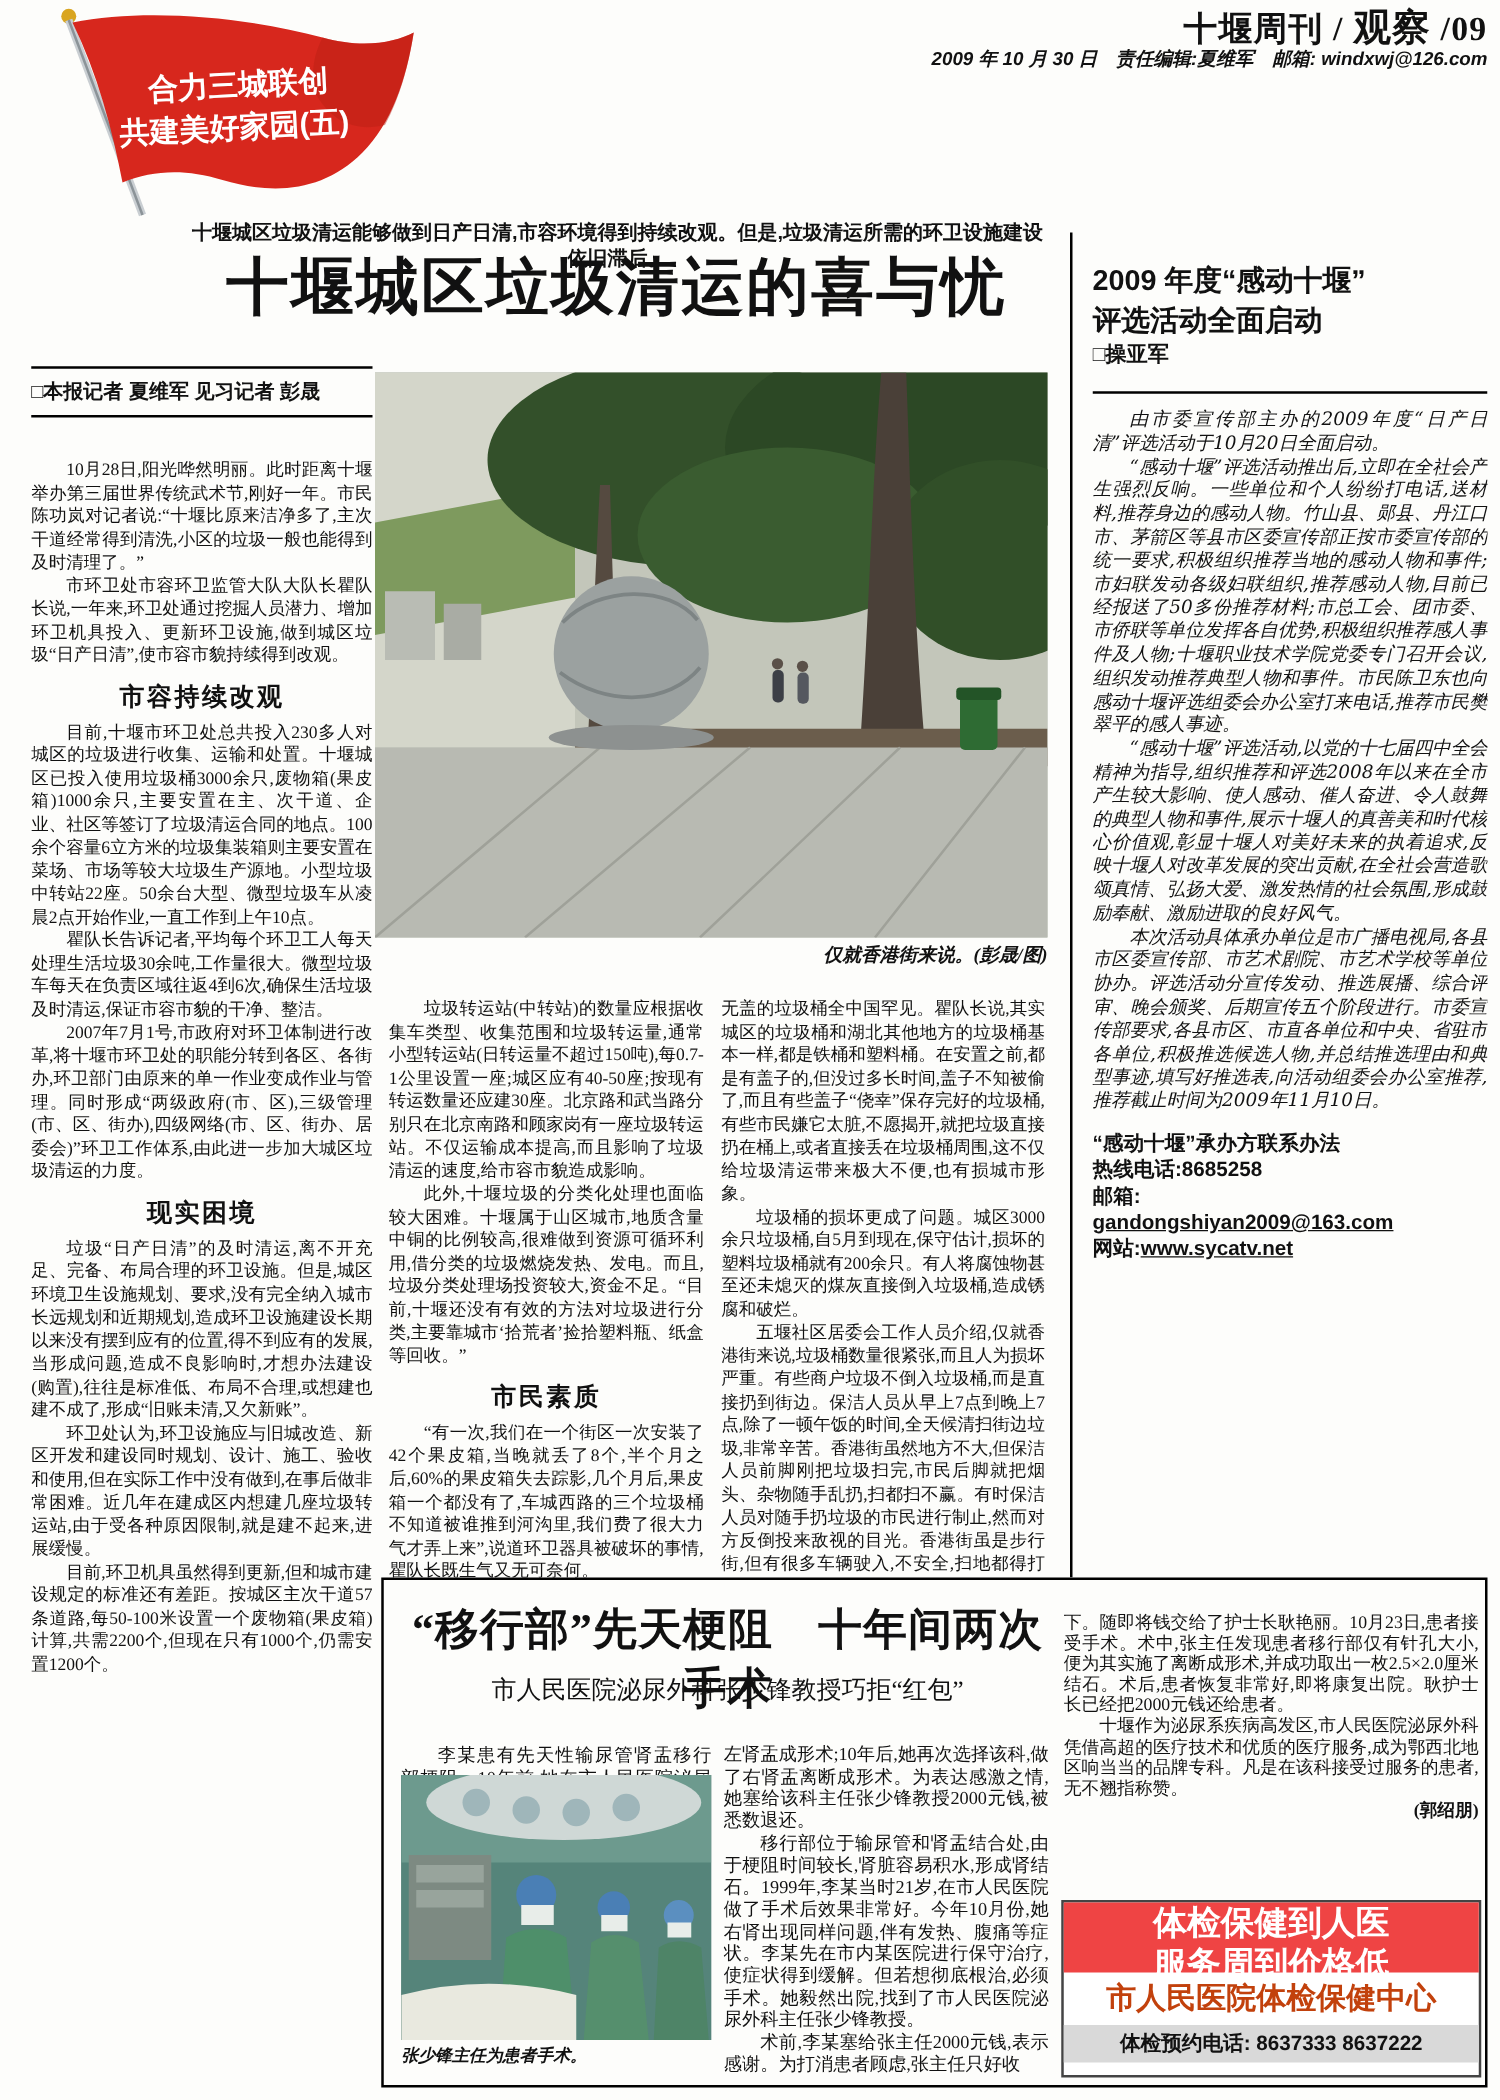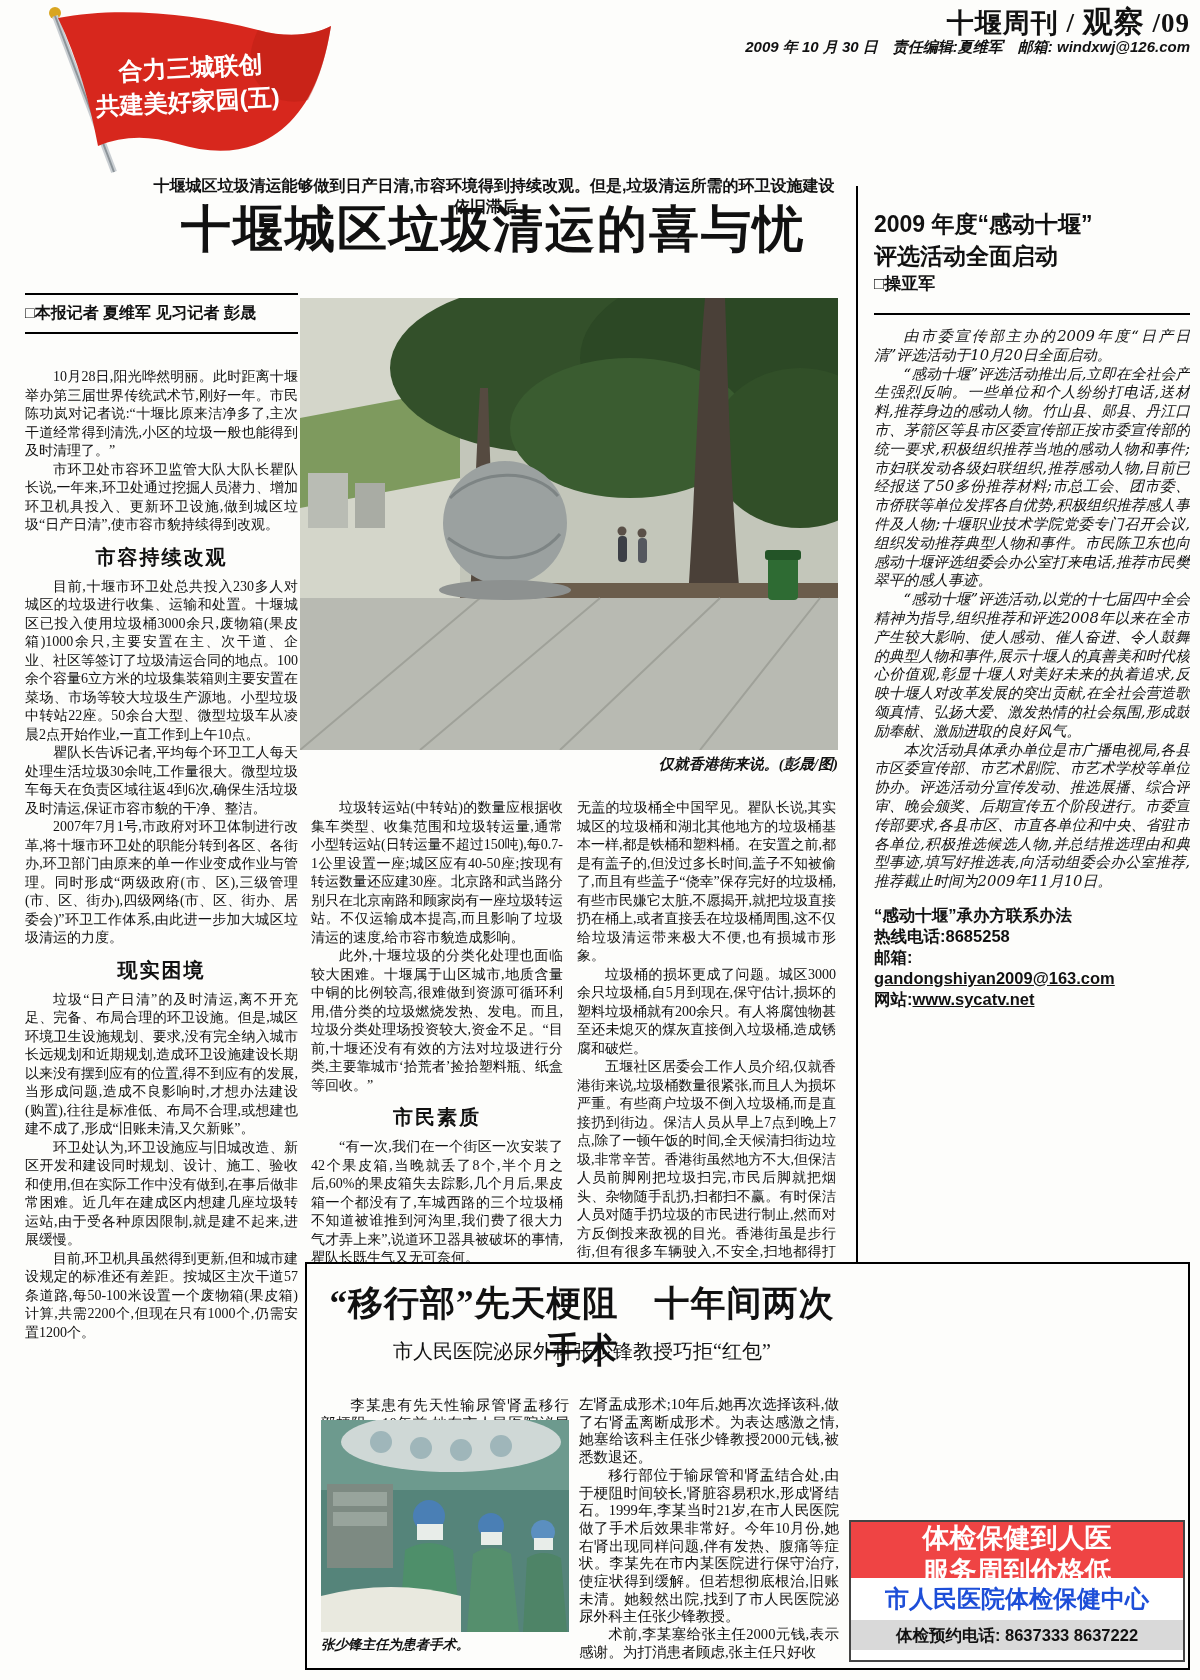--- a/index.html
+++ b/index.html
@@ -70,21 +70,21 @@
   #bb-colC { left:544px; top:6px;  width:332px; height:246px; }
   #bb-colC p { font-size:14.2px; line-height:16.6px; }
   .bb-signoff { text-align:right; font-weight:bold; font-size:14.2px; }
   
   .ad { position:absolute; left:542px; top:256px; width:336px; height:142px;
     border:2px solid #444; background:#fff; }
   .ad-green { height:56px; background:#ef4444; color:#fff; text-align:center;
     font-family:"Liberation Sans", sans-serif; font-weight:900; font-size:27px; line-height:33px;
     padding-top:0; }
   .ad-name { height:42px; text-align:center; font-family:"Liberation Sans", sans-serif;
-    font-weight:900; font-size:24px; line-height:42px; color:#1d4ed8; }
+    font-weight:900; font-size:24px; line-height:42px; color:#c2410c; }
   .ad-phone { height:30px; background:#d9d9d9; text-align:center;
     font-family:"Liberation Sans", sans-serif; font-weight:bold; font-size:16.5px; line-height:30px; }
 </style>
 </head>
 <body>
 
 <div id="page">
 
   <div class="masthead">
     <span>十堰周刊 / </span><span class="mh-em">观察</span><span> /09</span>
@@ -222,24 +222,31 @@
           <rect x="213" y="118" width="19" height="12" fill="#e8ede9"></rect>
           <path d="M202,212 L206,138 Q222,128 240,138 L246,212 Z" fill="#4e8467"></path>
         </g>
         <path d="M0,212 L0,176 Q70,158 140,176 L140,212 Z" fill="#e9e9df"></path>
       </svg>
     </figure>
     <figcaption class="bb-photocap">张少锋主任为患者手术。</figcaption>
 
     <div class="col" id="bb-colB">
         <p class="noind">左肾盂成形术;10年后,她再次选择该科,做了右肾盂离断成形术。为表达感激之情,她塞给该科主任张少锋教授2000元钱,被悉数退还。</p>
-        <p>移行部位于输尿管和肾盂结合处,由于梗阻时间较长,肾脏容易积水,形成肾结石。1999年,李某当时21岁,在市人民医院做了手术后效果非常好。今年10月份,她右肾出现同样问题,伴有发热、腹痛等症状。李某先在市内某医院进行保守治疗,使症状得到缓解。但若想彻底根治,旧账未清。她毅然出院,找到了市人民医院泌尿外科主任张少锋教授。</p>
+        <p>移行部位于输尿管和肾盂结合处,由于梗阻时间较长,肾脏容易积水,形成肾结石。1999年,李某当时21岁,在市人民医院做了手术后效果非常好。今年10月份,她右肾出现同样问题,伴有发热、腹痛等症状。李某先在市内某医院进行保守治疗,使症状得到缓解。但若想彻底根治,必须手术。她毅然出院,找到了市人民医院泌尿外科主任张少锋教授。</p>
         <p>术前,李某塞给张主任2000元钱,表示感谢。为打消患者顾虑,张主任只好收</p>
       </div>
 
+    <div class="col" id="bb-colC">
+      <div>
+          <p class="noind">下。随即将钱交给了护士长耿艳丽。10月23日,患者接受手术。术中,张主任发现患者移行部仅有针孔大小,便为其实施了离断成形术,并成功取出一枚2.5×2.0厘米结石。术后,患者恢复非常好,即将康复出院。耿护士长已经把2000元钱还给患者。</p>
+          <p>十堰作为泌尿系疾病高发区,市人民医院泌尿外科凭借高超的医疗技术和优质的医疗服务,成为鄂西北地区响当当的品牌专科。凡是在该科接受过服务的患者,无不翘指称赞。</p>
+        </div>
+      <div class="bb-signoff">(郭绍朋)</div>
+    </div>
 
     <div class="ad">
       <div class="ad-green">
         <div>体检保健到人医</div>
         <div>服务周到价格低</div>
       </div>
       <div class="ad-name">市人民医院体检保健中心</div>
       <div class="ad-phone">体检预约电话: 8637333  8637222</div>
     </div>
   </section>

